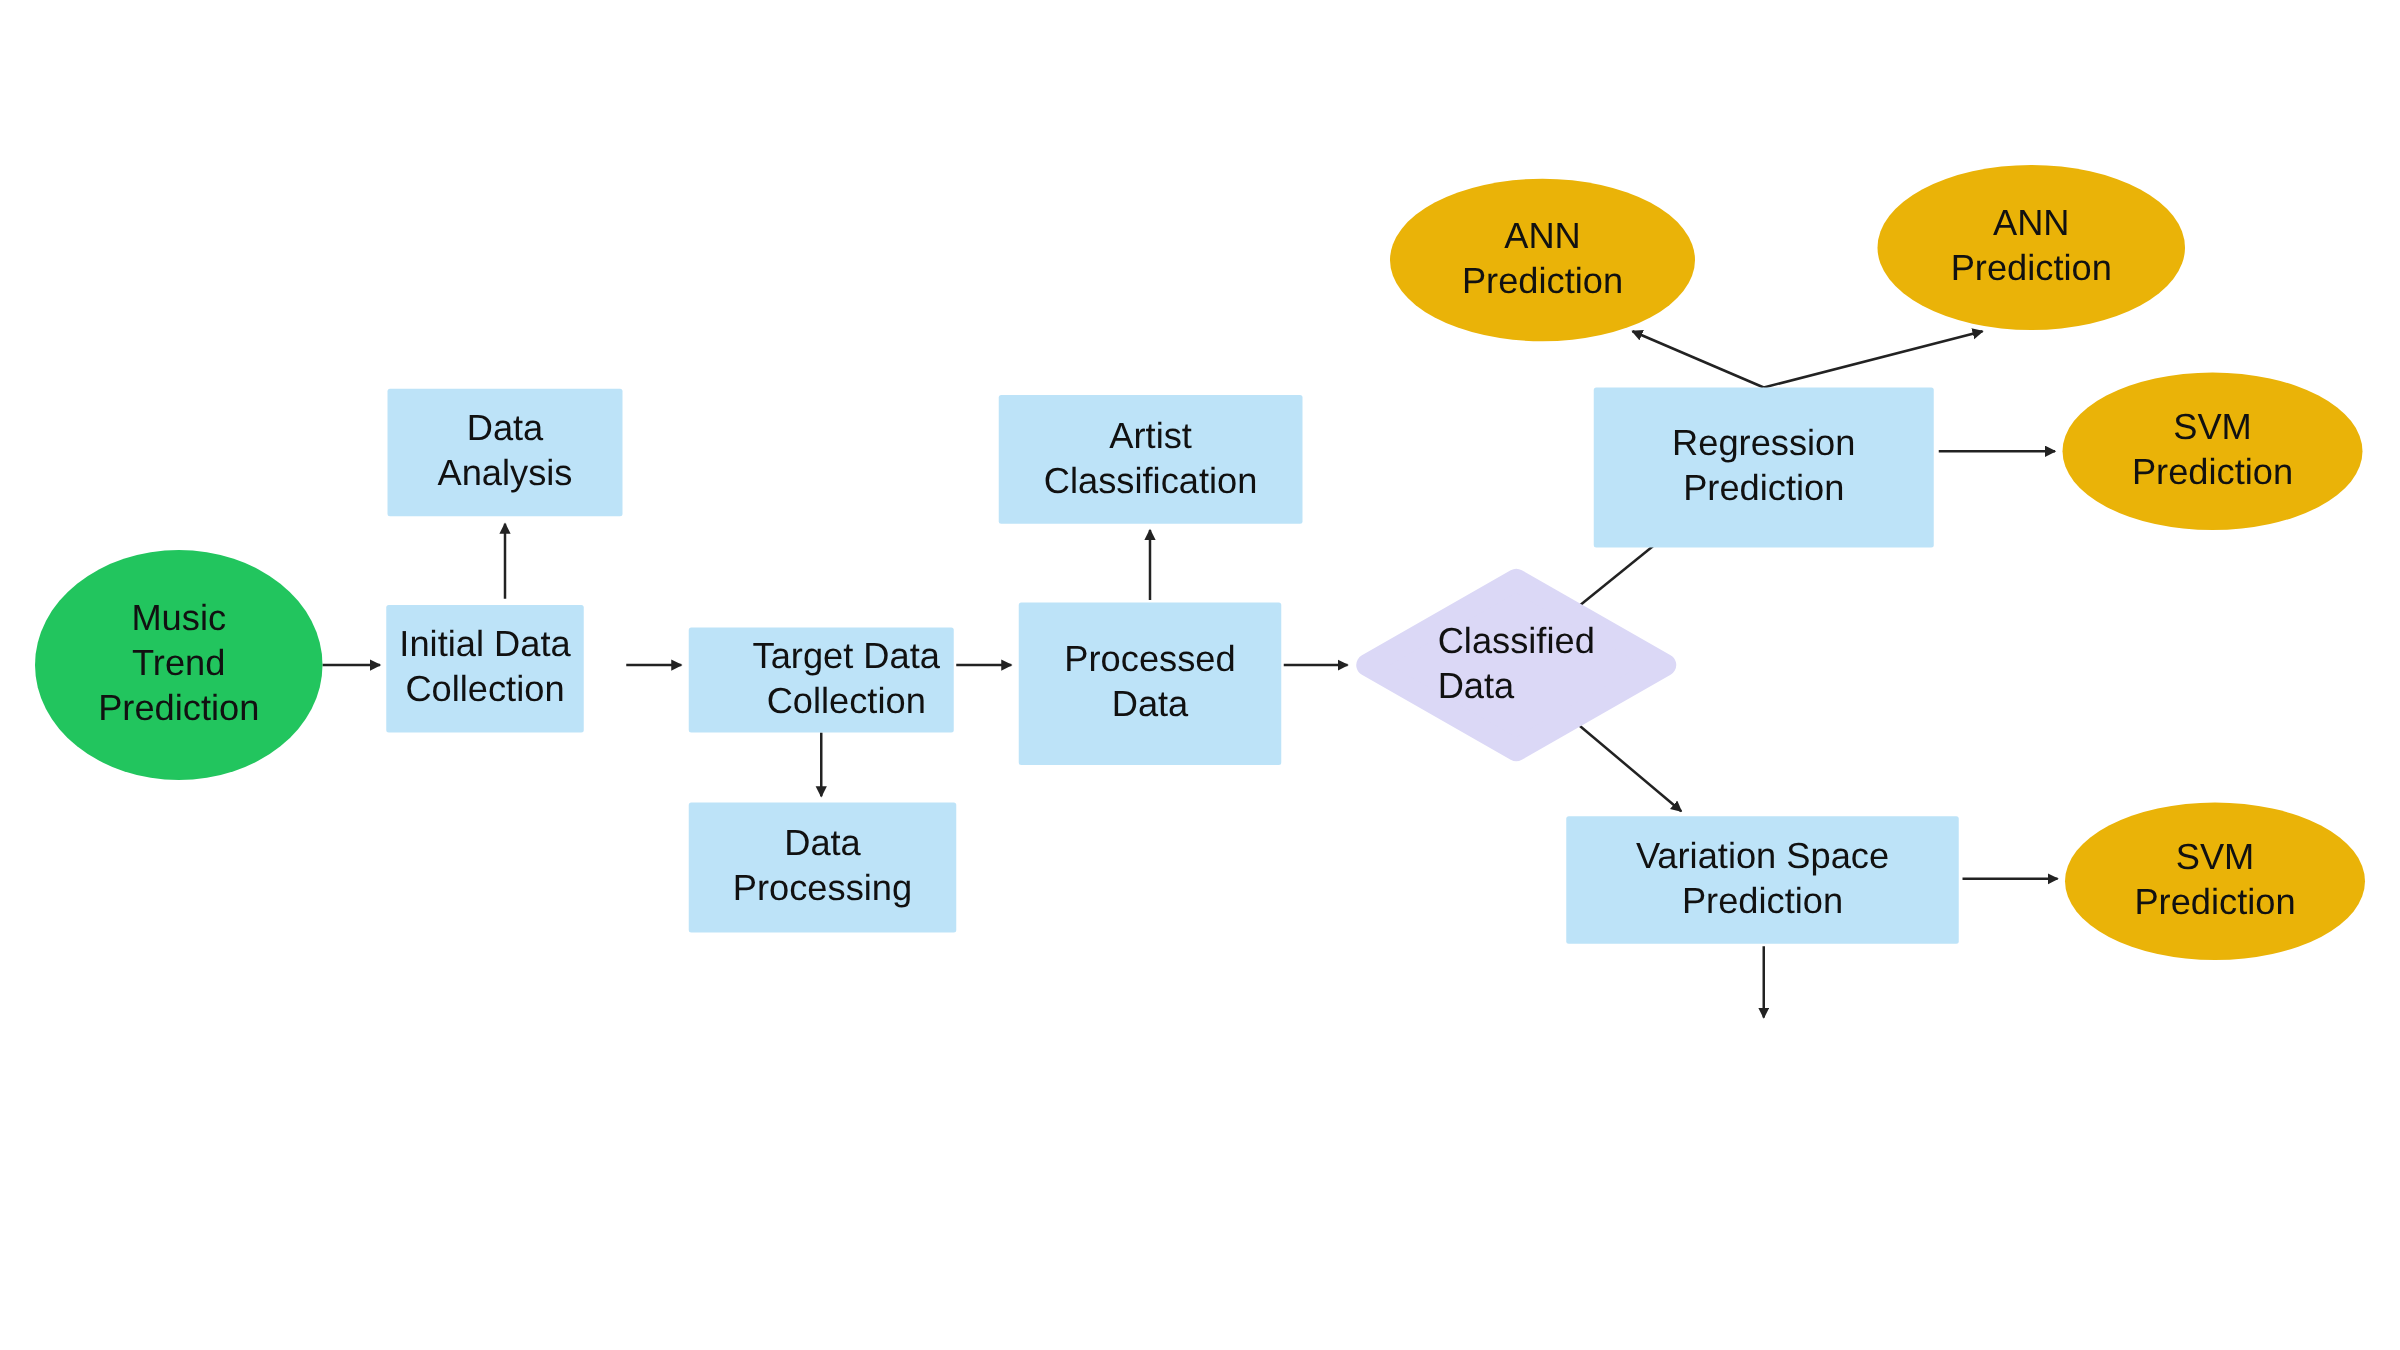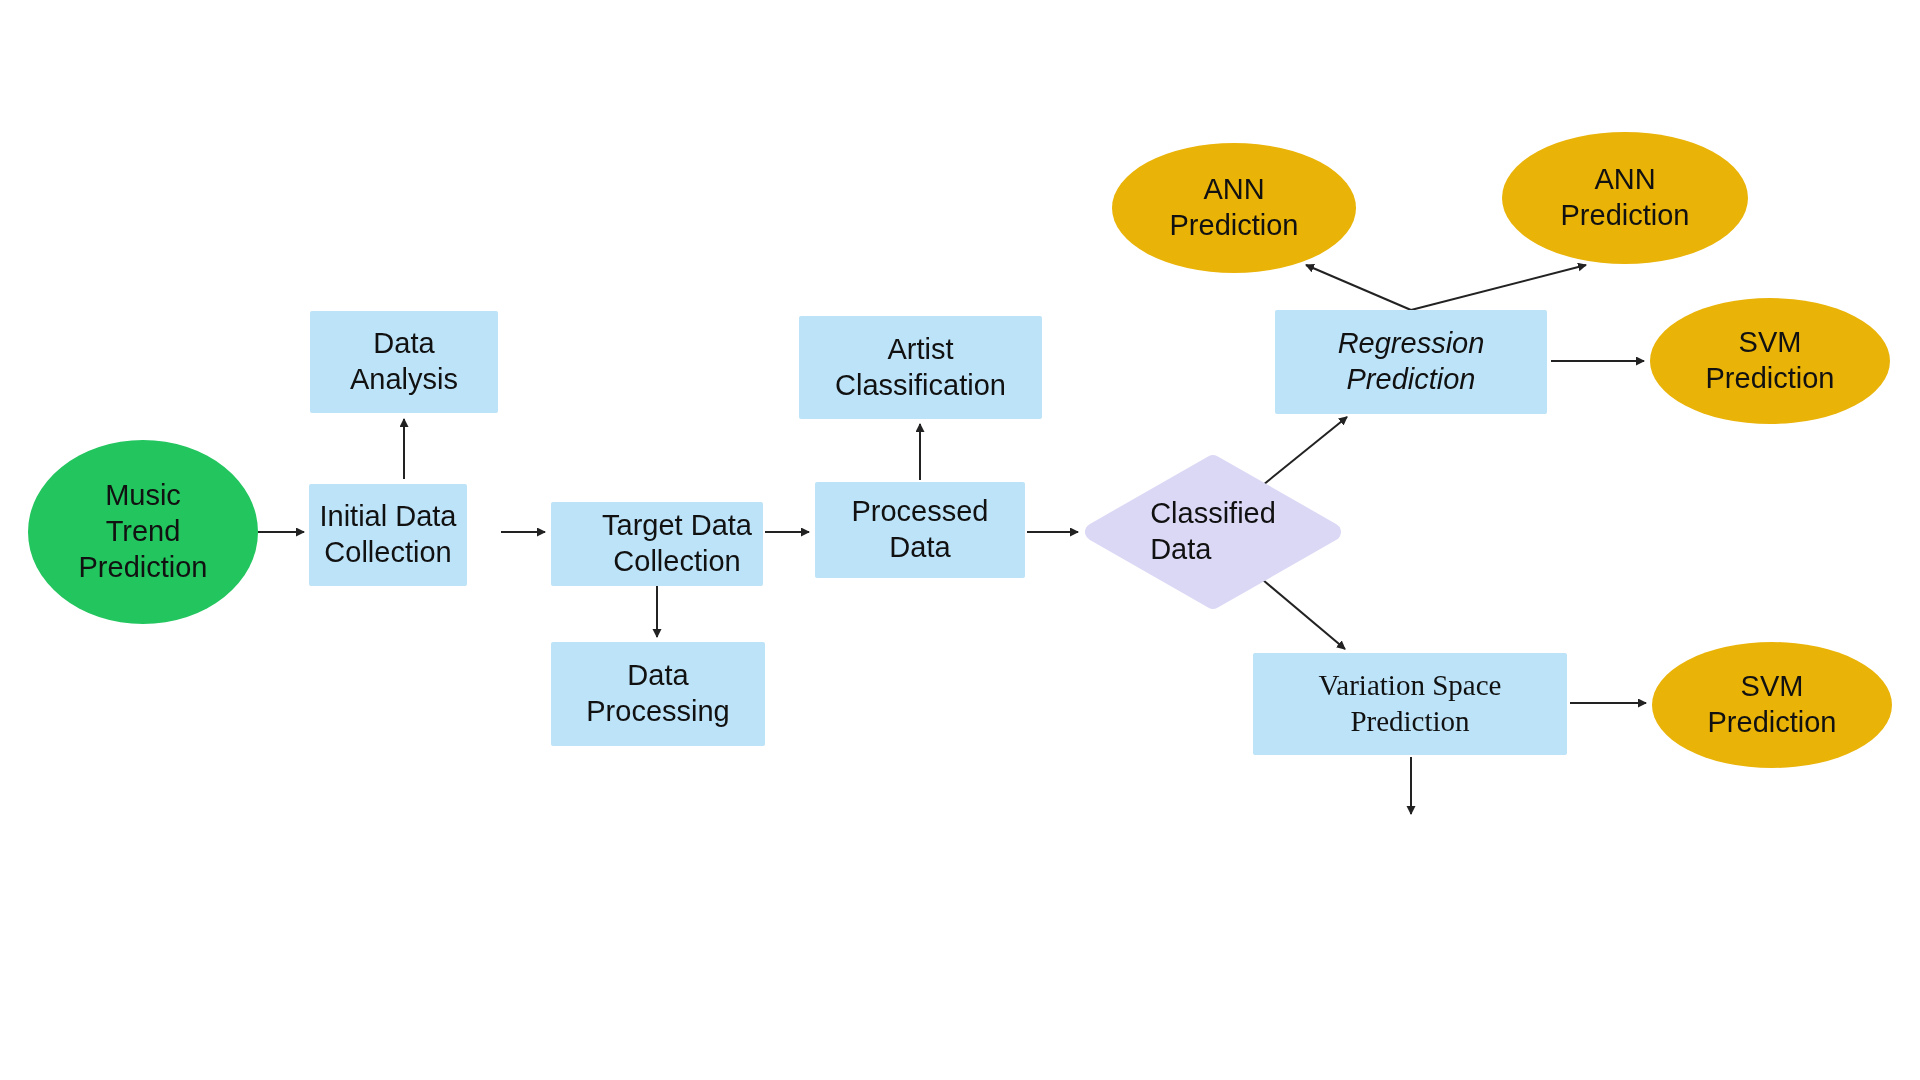--- a/index.html
+++ b/index.html
@@ -74,43 +74,43 @@
 
   <div class="node rect" style="left:551px;top:502px;width:212px;height:84px;padding-left:40px;">Target Data
 Collection</div>
 
   <div class="node rect" style="left:551px;top:642px;width:214px;height:104px;">Data
 Processing</div>
 
   <div class="node rect" style="left:799px;top:316px;width:243px;height:103px;">Artist
 Classification</div>
 
-  <div class="node rect" style="left:815px;top:482px;width:210px;height:96px;">Processed
+  <div class="node rect" style="left:815px;top:482px;width:210px;height:130px;">Processed
 Data</div>
 
   <div class="diamond-wrap" style="left:1084px;top:454px;width:258px;height:156px;">
     <svg width="258" height="156" viewBox="0 0 258 156">
       <polygon points="129,10 248,78 129,146 10,78" fill="#DBD8F6" stroke="#DBD8F6" stroke-width="18" stroke-linejoin="round"></polygon>
     </svg>
     <div class="diamond-label">Classified
 Data</div>
   </div>
 
-  <div class="node rect" style="left:1275px;top:310px;width:272px;height:104px;font-style:italic;">Regression
+  <div class="node rect" style="left:1275px;top:310px;width:272px;height:128px;">Regression
 Prediction</div>
 
   <div class="node ellipse-yellow" style="left:1112px;top:143px;width:244px;height:130px;">ANN
 Prediction</div>
 
   <div class="node ellipse-yellow" style="left:1502px;top:132px;width:246px;height:132px;">ANN
 Prediction</div>
 
   <div class="node ellipse-yellow" style="left:1650px;top:298px;width:240px;height:126px;">SVM
 Prediction</div>
 
-  <div class="node rect" style="left:1253px;top:653px;width:314px;height:102px;font-family:Liberation Serif, serif;">Variation Space
+  <div class="node rect" style="left:1253px;top:653px;width:314px;height:102px;">Variation Space
 Prediction</div>
 
   <div class="node ellipse-yellow" style="left:1652px;top:642px;width:240px;height:126px;">SVM
 Prediction</div>
 
 
 </div>
 
 </body></html>

